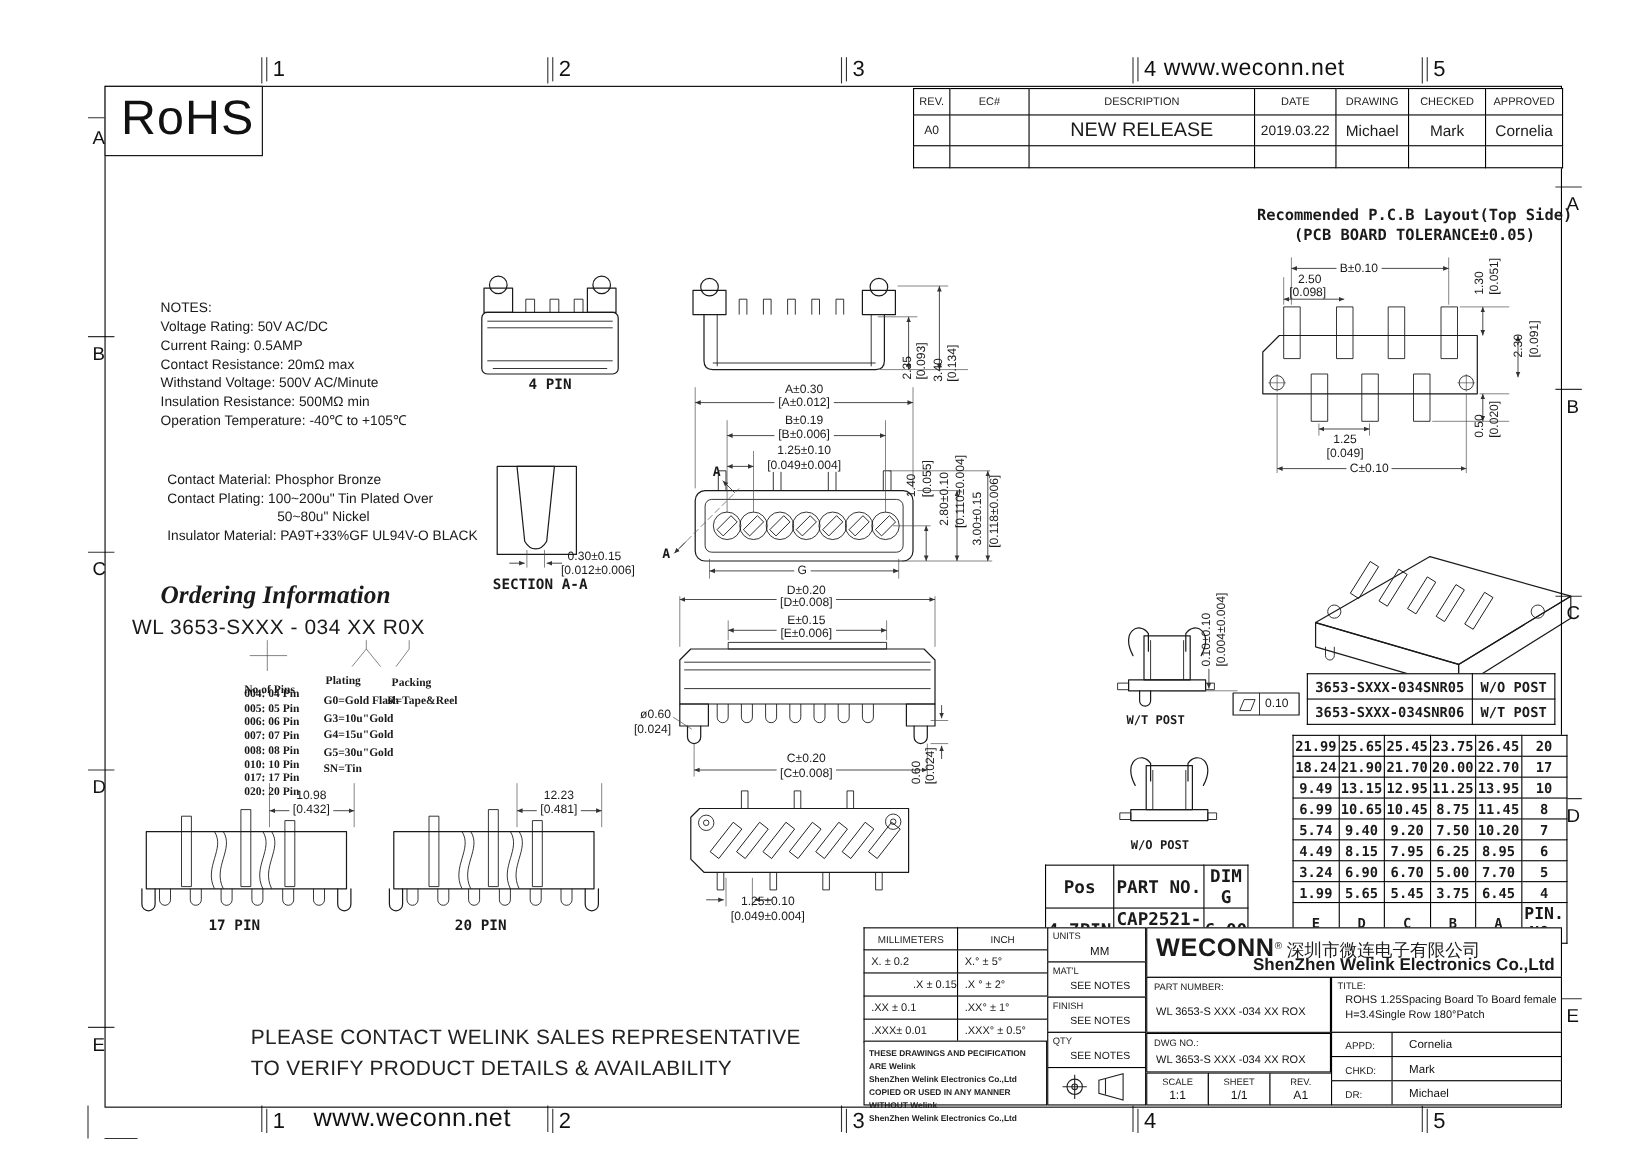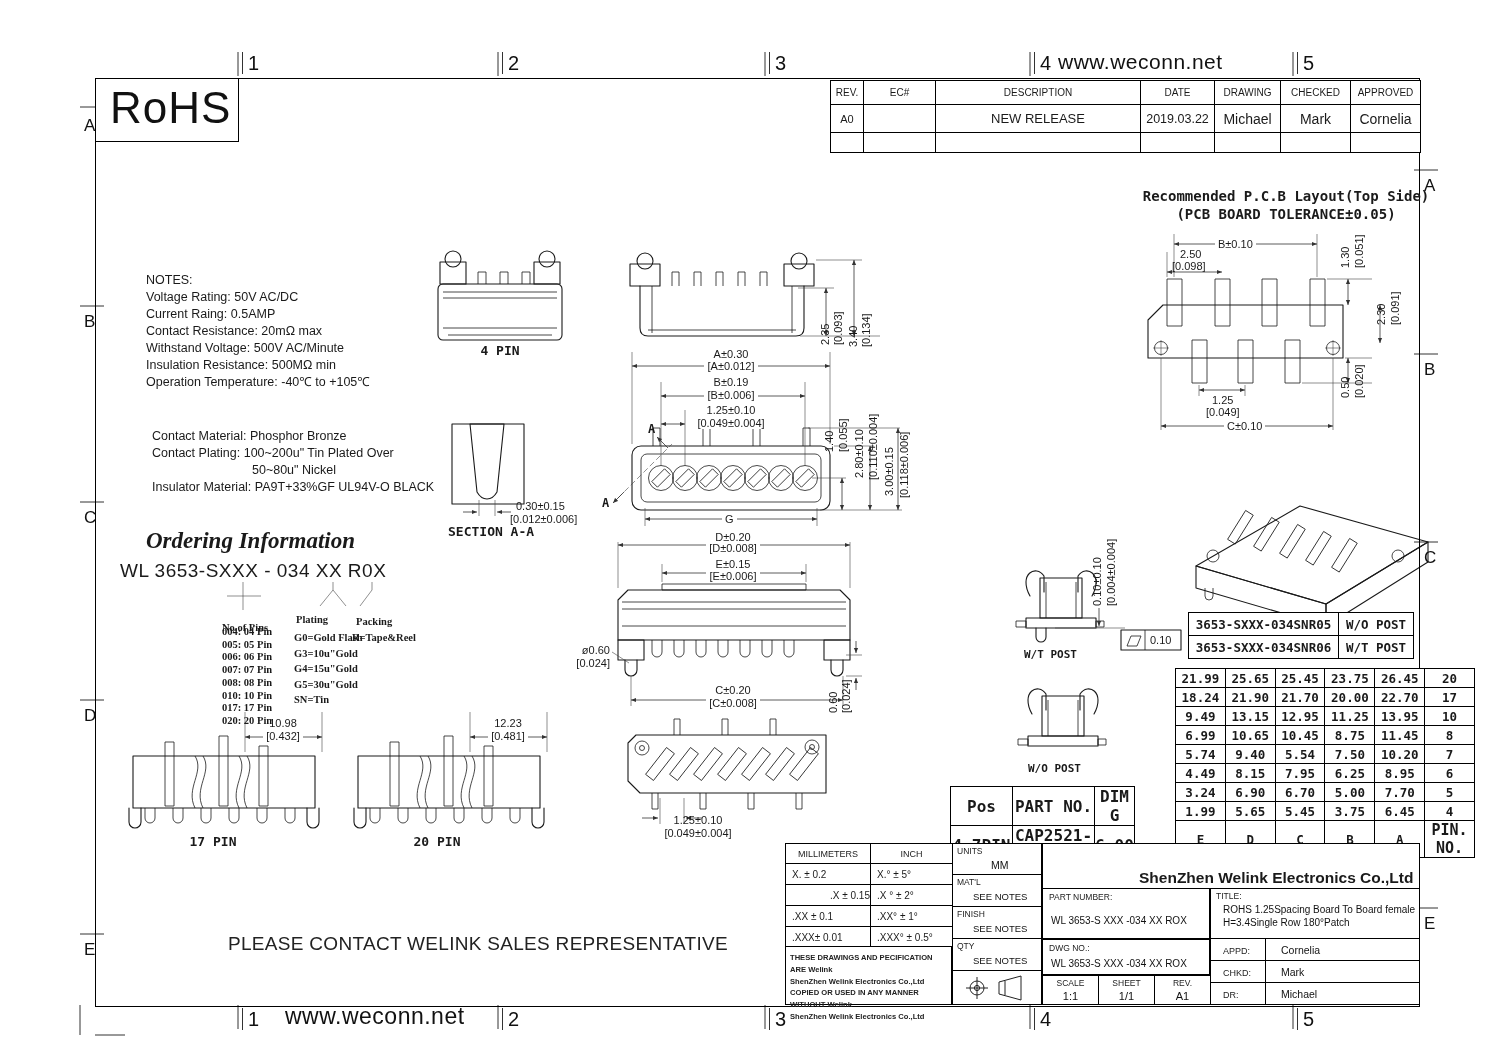--- a/index.html
+++ b/index.html
@@ -339,21 +339,21 @@
       <td>EC#</td>
       <td>DESCRIPTION</td>
       <td>DATE</td>
       <td>DRAWING</td>
       <td>CHECKED</td>
       <td>APPROVED</td>
     </tr>
     <tr style="height:28px">
       <td style="font-size:11px">A0</td>
       <td></td>
-      <td style="font-size:13px">NEW RELEASE</td>
+      <td style="font-size:18px">NEW RELEASE</td>
       <td style="font-size:12.5px">2019.03.22</td>
       <td style="font-size:14px">Michael</td>
       <td style="font-size:14px">Mark</td>
       <td style="font-size:14px">Cornelia</td>
     </tr>
     <tr style="height:20px">
           <td></td>
           <td></td>
           <td></td>
           <td></td>
@@ -483,21 +483,21 @@
       <td>3653-SXXX-034SNR05</td>
       <td>W/O POST</td>
     </tr>
     <tr style="height:23px">
       <td>3653-SXXX-034SNR06</td>
       <td>W/T POST</td>
     </tr>
   </tbody>
     </table>
 
-  <table class="grid cad" style="left:1175px;top:668px;width:300px;font-size:12.5px">
+  <table class="grid cad" style="left:1175px;top:668px;width:250px;font-size:12.5px">
     <colgroup>
         <col>
         <col>
         <col>
         <col>
         <col>
         <col>
       </colgroup>
     <tbody>
         <tr style="height:19px">
@@ -528,21 +528,21 @@
           <td>6.99</td>
           <td>10.65</td>
           <td>10.45</td>
           <td>8.75</td>
           <td>11.45</td>
           <td>8</td>
         </tr>
     <tr style="height:19px">
           <td>5.74</td>
           <td>9.40</td>
-          <td>5.54</td>
+          <td>9.20</td>
           <td>7.50</td>
           <td>10.20</td>
           <td>7</td>
         </tr>
     <tr style="height:19px">
           <td>4.49</td>
           <td>8.15</td>
           <td>7.95</td>
           <td>6.25</td>
           <td>8.95</td>
@@ -660,20 +660,24 @@
           <circle cx="24" cy="17" r="2.6"></circle>
         <line x1="13" y1="17" x2="35" y2="17"></line>
           <line x1="24" y1="6" x2="24" y2="28"></line>
         <path d="M46,11 L68,5 L68,29 L46,23 Z"></path>
           <line x1="52" y1="10" x2="52" y2="24"></line>
       </g>
     </svg>
   </div>
 
   <div class="box" style="left:1042px;top:843px;width:378px;height:46px">
+    <div style="position:absolute;left:8px;top:4px;white-space:nowrap">
+      <span style="font-weight:700;font-size:23px;letter-spacing:.5px">WECONN</span><span style="font-size:9px;vertical-align:super">®</span>
+      <span style="font-size:16px">深圳市微连电子有限公司</span>
+    </div>
     <div style="position:absolute;left:96px;top:25px;font-weight:700;font-size:15.5px;white-space:nowrap">ShenZhen Welink Electronics Co.,Ltd</div>
   </div>
   <div class="box" style="left:1042px;top:888px;width:168px;height:51px">
     <div class="lbl" style="left:6px;top:3px">PART NUMBER:</div>
     <div class="val" style="left:8px;top:26px;font-size:10px">WL 3653-S XXX -034 XX ROX</div>
   </div>
   <div class="box" style="left:1042px;top:939px;width:168px;height:36px">
     <div class="lbl" style="left:6px;top:3px">DWG NO.:</div>
     <div class="val" style="left:8px;top:18px;font-size:10px">WL 3653-S XXX -034 XX ROX</div>
   </div>
@@ -705,15 +709,16 @@
     <div class="val" style="left:70px;top:5px">Mark</div>
   </div>
   <div class="box" style="left:1210px;top:982px;width:210px;height:23px">
     <div style="position:absolute;left:0;top:0;width:54px;height:100%;border-right:1px solid #000"></div>
     <div class="lbl" style="left:12px;top:7px;font-size:9px">DR:</div>
     <div class="val" style="left:70px;top:5px">Michael</div>
   </div>
 
   <div class="t ctr" style="left:228px;top:930px;width:424px;font-size:19px;line-height:28px;letter-spacing:.3px;color:#222">
     <div>PLEASE CONTACT WELINK SALES REPRESENTATIVE</div>
+    <div>TO VERIFY PRODUCT DETAILS &amp; AVAILABILITY</div>
   </div>
 
 </div>
 
 </body></html>

